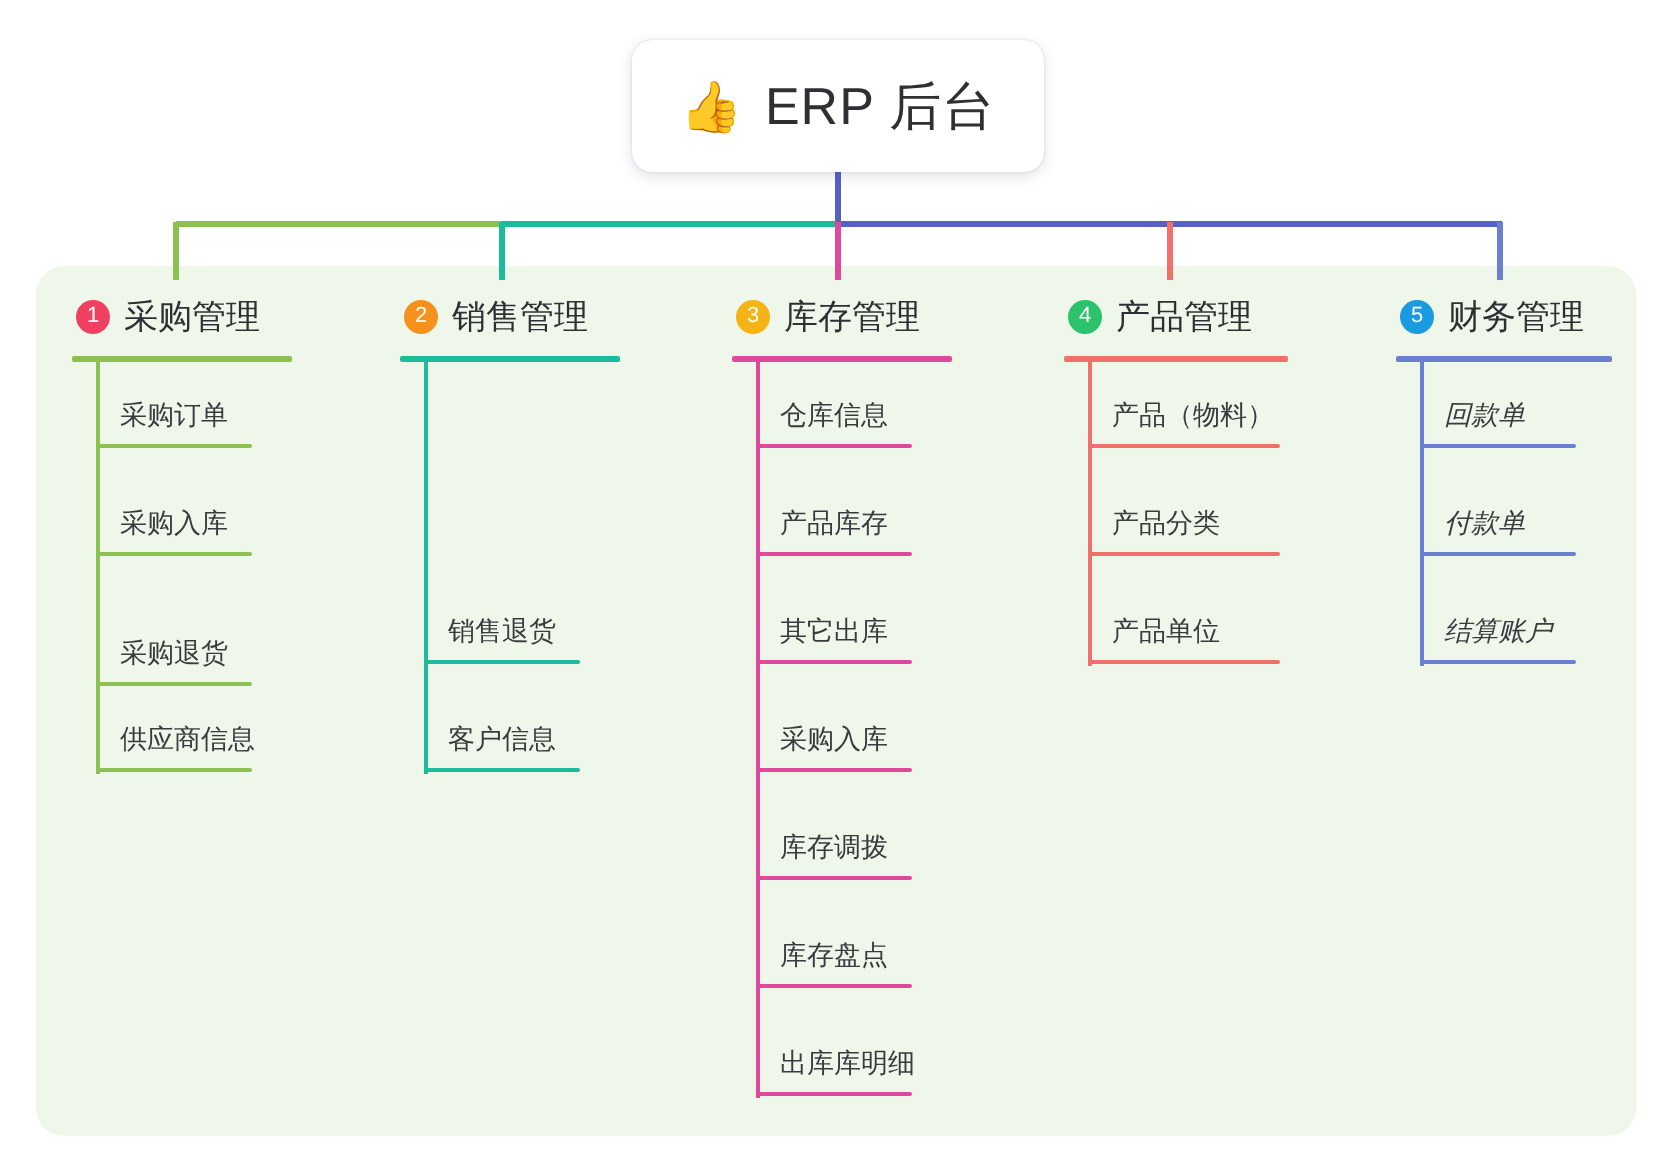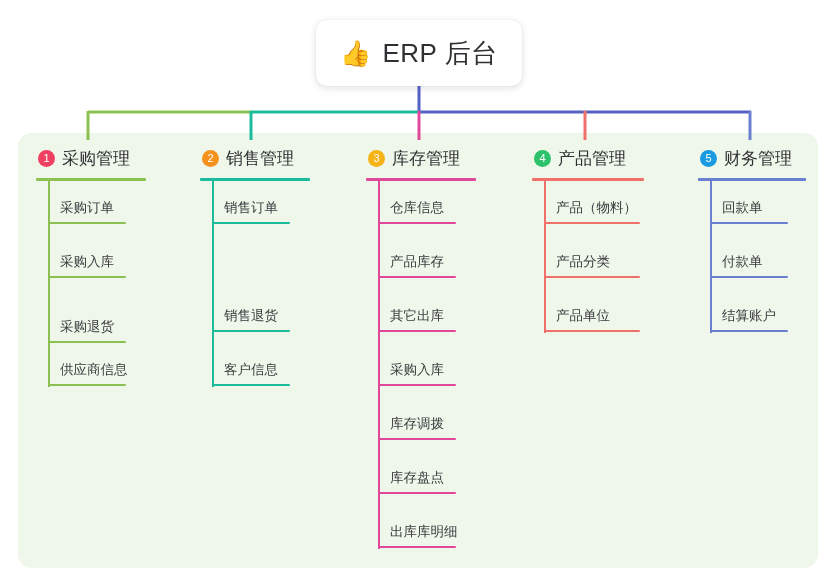--- a/index.html
+++ b/index.html
@@ -196,24 +196,20 @@
         </div>
       </div>
       <div class="column" style="left: 200px; top: 145px;">
         <div class="col-head">
           <span class="badge" style="background: rgb(245, 146, 30);">2</span>
           <span class="col-title">销售管理</span>
         </div>
         <div class="head-rule" style="background: rgb(26, 188, 156); width: 110px;"></div>
         <div class="leaves" style="height: 206px; position: relative;">
           <div class="spine" style="background: rgb(26, 188, 156); height: 206px; left: 12px;"></div>
-          <div class="leaf" style="position: absolute; left: 0px; top: 18px;">
-            <span class="leaf-text">销售订单</span>
-            <div class="leaf-rule" style="background: rgb(26, 188, 156); width: 78px; margin-left: -12px;"></div>
-          </div>
           <div class="leaf" style="position: absolute; left: 0px; top: 126px;">
             <span class="leaf-text">销售退货</span>
             <div class="leaf-rule" style="background: rgb(26, 188, 156); width: 78px; margin-left: -12px;"></div>
           </div>
           <div class="leaf" style="position: absolute; left: 0px; top: 180px;">
             <span class="leaf-text">客户信息</span>
             <div class="leaf-rule" style="background: rgb(26, 188, 156); width: 78px; margin-left: -12px;"></div>
           </div>
         </div>
       </div>
@@ -276,21 +272,21 @@
             <div class="leaf-rule" style="background: rgb(242, 112, 107); width: 96px; margin-left: -12px;"></div>
           </div>
         </div>
       </div>
       <div class="column" style="left: 698px; top: 145px;">
         <div class="col-head">
           <span class="badge" style="background: rgb(26, 154, 224);">5</span>
           <span class="col-title">财务管理</span>
         </div>
         <div class="head-rule" style="background: rgb(107, 127, 208); width: 108px;"></div>
-        <div class="leaves" style="height: 152px; position: relative;">
+        <div class="leaves" style="height: 152px; position: relative; font-style: italic;">
           <div class="spine" style="background: rgb(107, 127, 208); height: 152px; left: 12px;"></div>
           <div class="leaf" style="position: absolute; left: 0px; top: 18px;">
             <span class="leaf-text">回款单</span>
             <div class="leaf-rule" style="background: rgb(107, 127, 208); width: 78px; margin-left: -12px;"></div>
           </div>
           <div class="leaf" style="position: absolute; left: 0px; top: 72px;">
             <span class="leaf-text">付款单</span>
             <div class="leaf-rule" style="background: rgb(107, 127, 208); width: 78px; margin-left: -12px;"></div>
           </div>
           <div class="leaf" style="position: absolute; left: 0px; top: 126px;">

